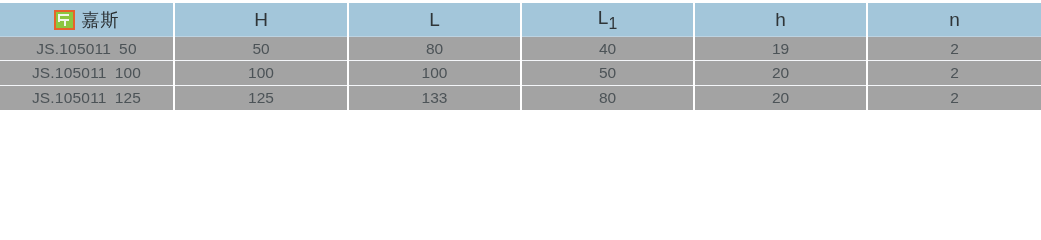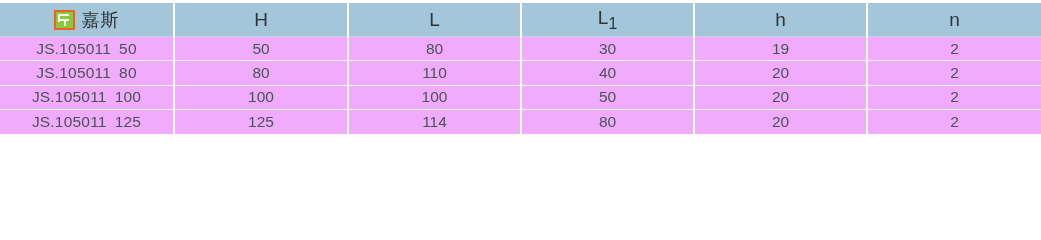--- a/index.html
+++ b/index.html
@@ -110,21 +110,21 @@
     color: #2b3134;
     line-height: 1;
     letter-spacing: 1px;
   }
 
   .hdr-label { display: inline-block; }
 
   
   tbody tr { height: 24.4px; }
   tbody td {
-    background: #f0abfc;
+    background: #a3a3a3;
     color: #4c5357;
     font-size: 15.5px;
     text-align: center;
     vertical-align: middle;
     padding: 0;
     border-right: 2px solid #ffffff;
     border-bottom: 1px solid #f4f6f9;
   }
   tbody td:last-child { border-right: none; }
   tbody tr:last-child td { border-bottom: none; }
@@ -178,43 +178,35 @@
         <th>
           <span class="hdr-label">n</span>
         </th>
       </tr>
     </thead>
     <tbody>
       <tr>
         <td class="model-cell"><span class="model-code">JS.105011</span><span>50</span></td>
         <td>50</td>
         <td>80</td>
-        <td>30</td>
+        <td>40</td>
         <td>19</td>
-        <td>2</td>
-      </tr>
-      <tr>
-        <td class="model-cell"><span class="model-code">JS.105011</span><span>80</span></td>
-        <td>80</td>
-        <td>110</td>
-        <td>40</td>
-        <td>20</td>
         <td>2</td>
       </tr>
       <tr>
         <td class="model-cell"><span class="model-code">JS.105011</span><span>100</span></td>
         <td>100</td>
         <td>100</td>
         <td>50</td>
         <td>20</td>
         <td>2</td>
       </tr>
       <tr>
         <td class="model-cell"><span class="model-code">JS.105011</span><span>125</span></td>
         <td>125</td>
-        <td>114</td>
+        <td>133</td>
         <td>80</td>
         <td>20</td>
         <td>2</td>
       </tr>
     </tbody>
   </table>
 </div>
 
 </body></html>

